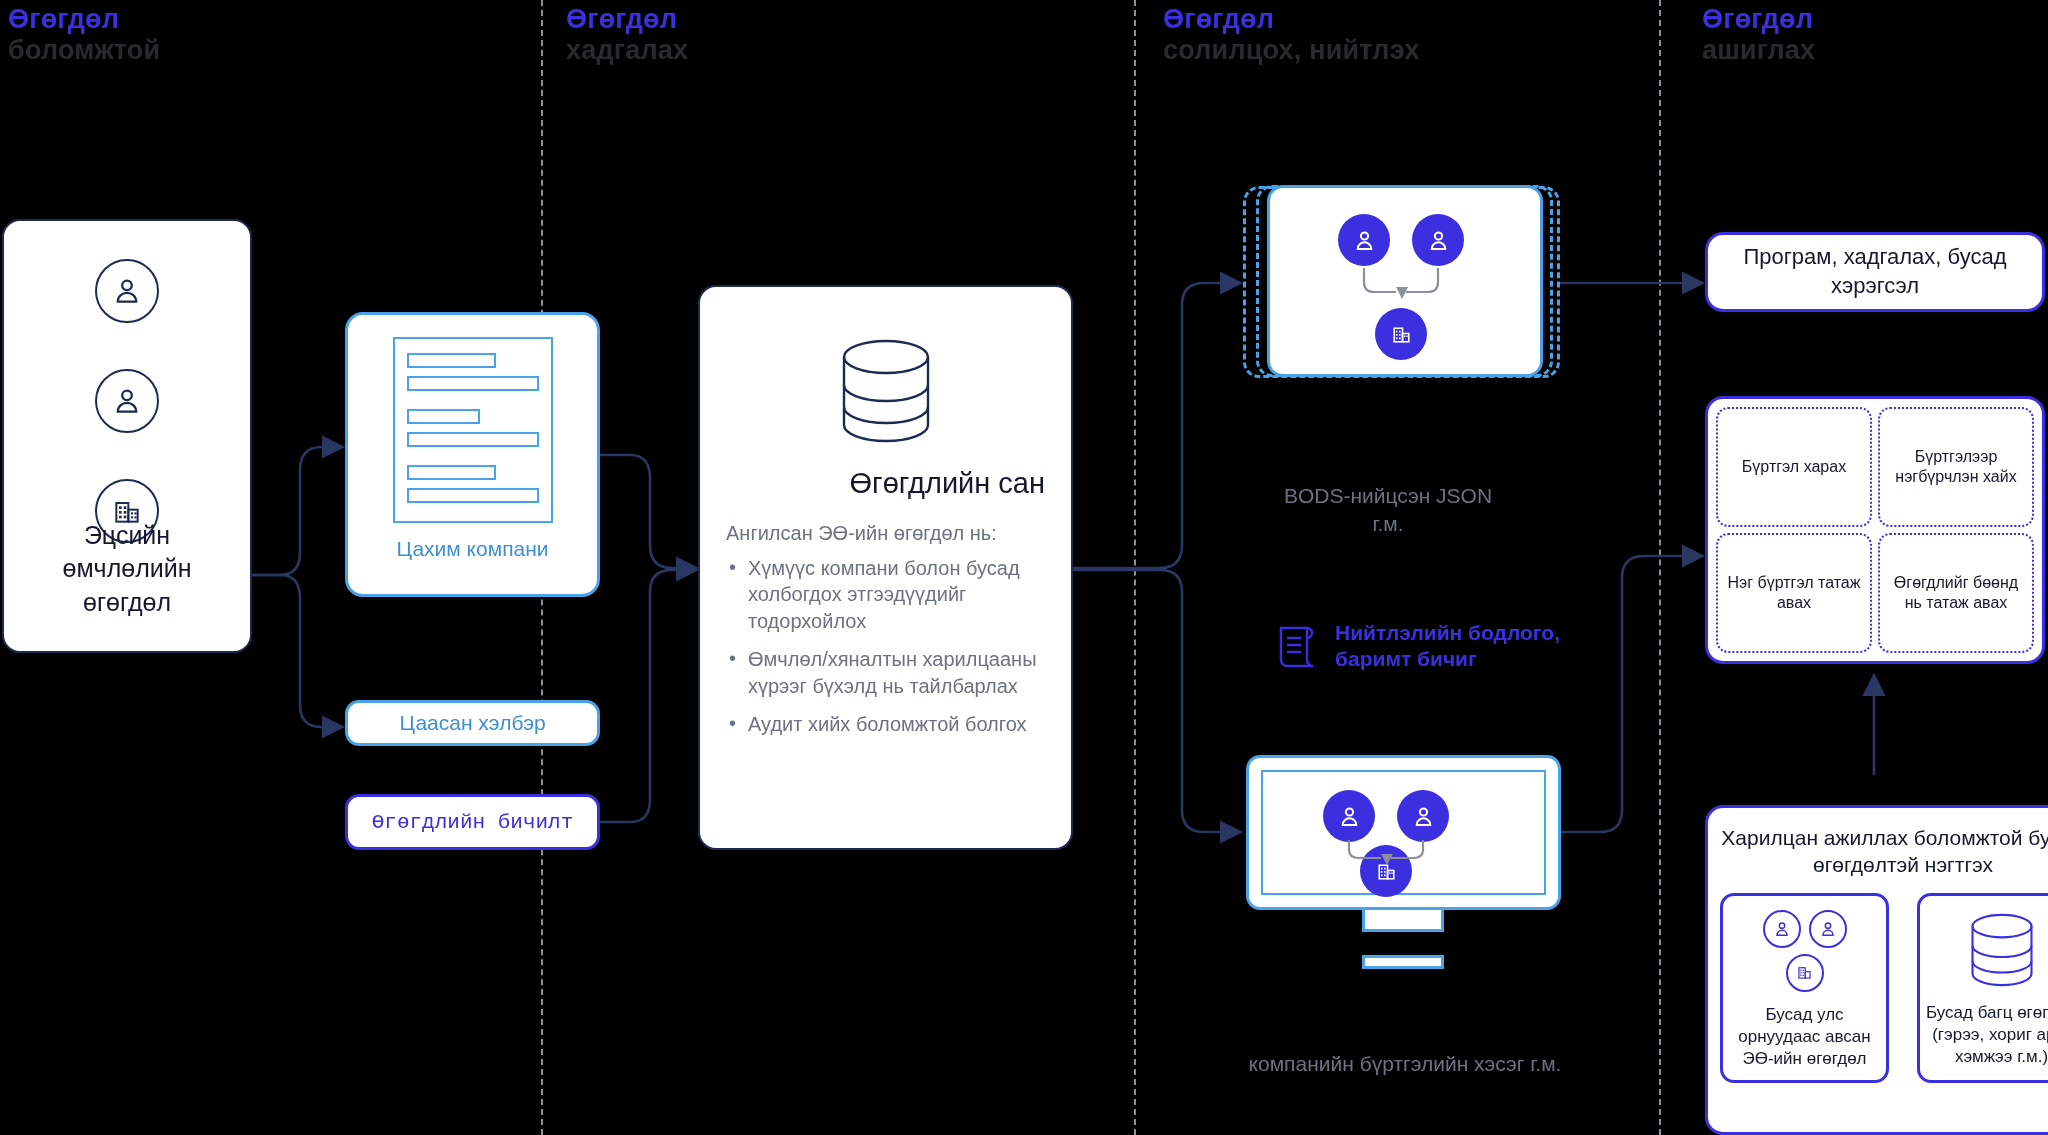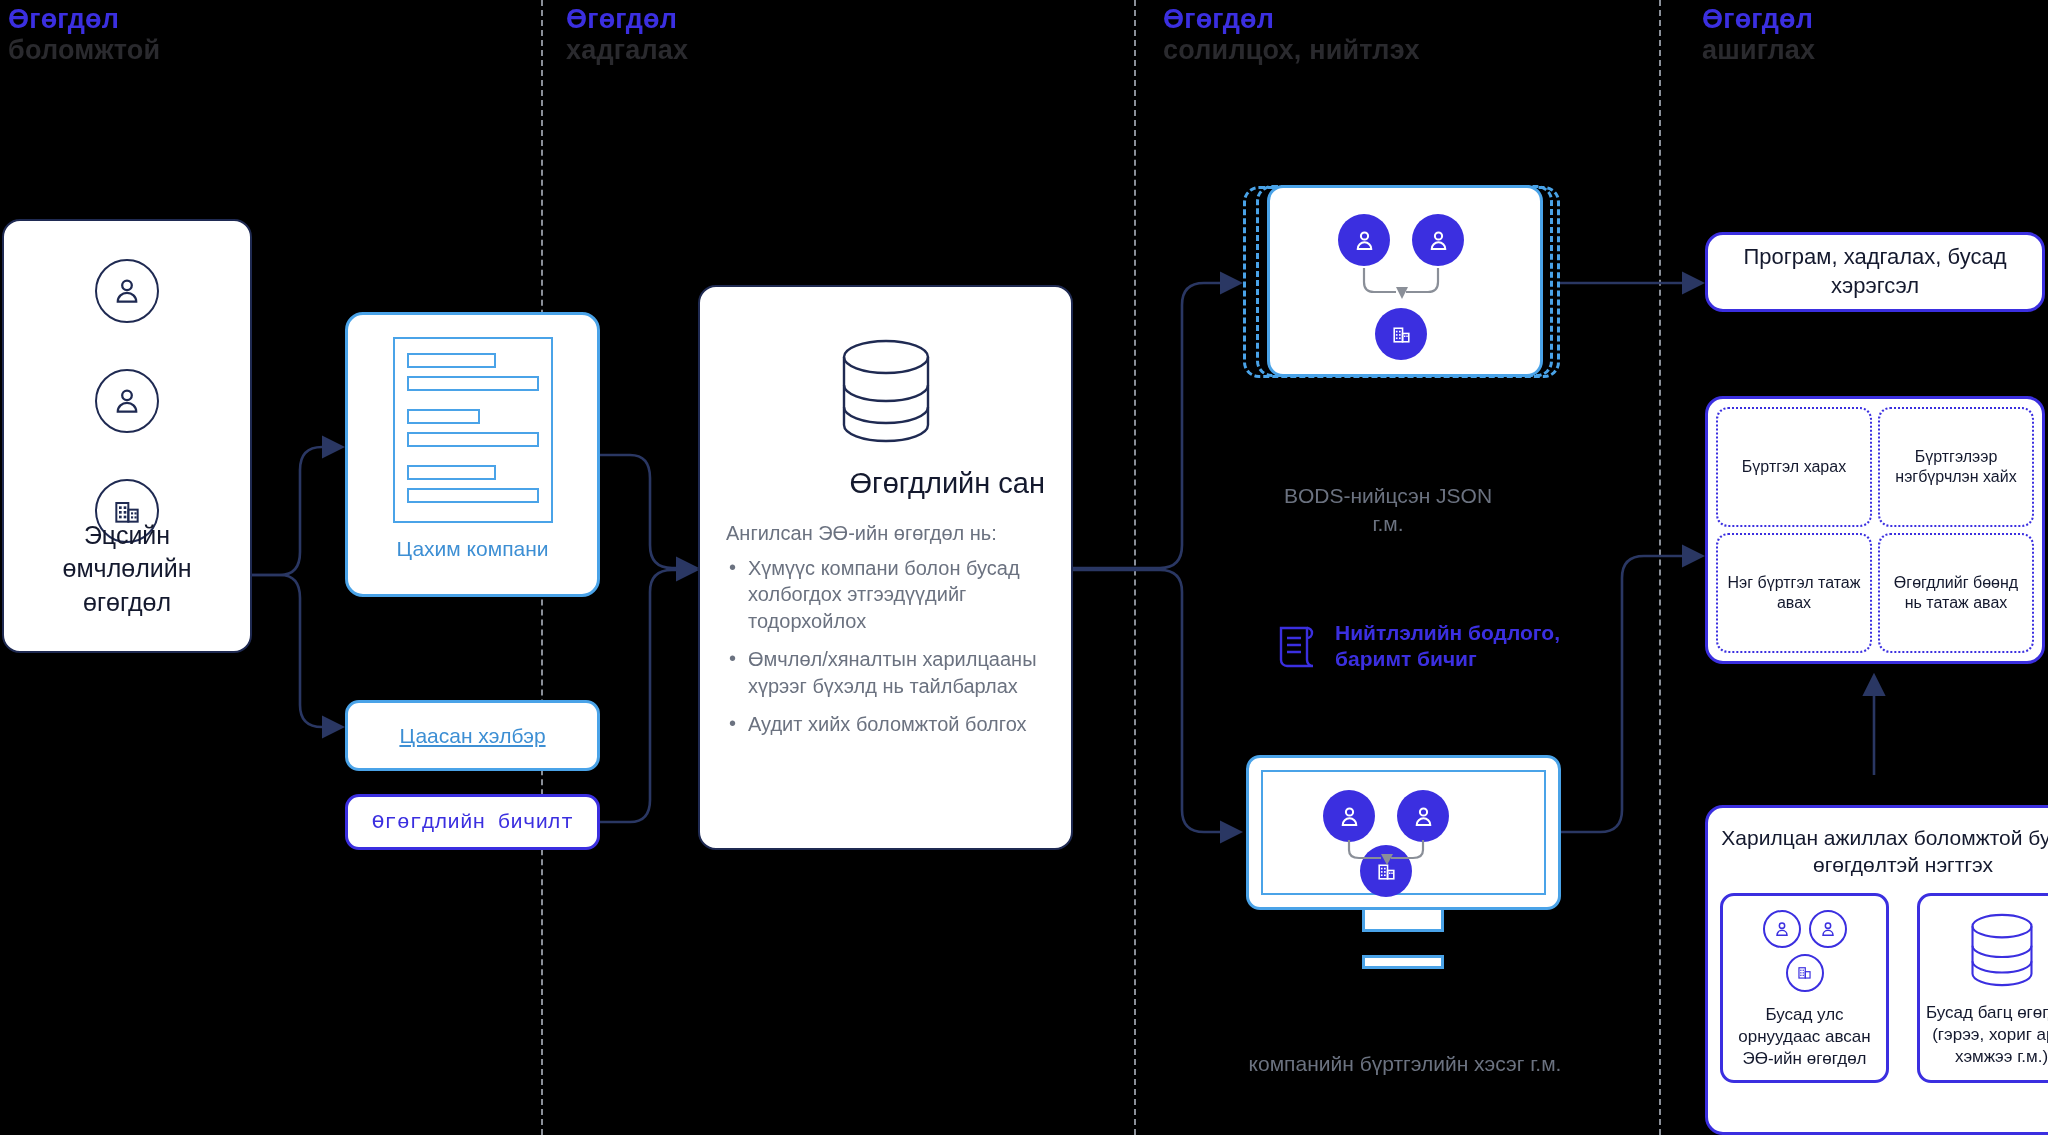--- a/index.html
+++ b/index.html
@@ -66,22 +66,22 @@
   .w-sml  { width: 56%; }
   .gap-s  { margin-top: 10px; }
   #form-card .cap { margin-top: 14px; font-size: 21px; }
 
   
   .mini {
     position: absolute; background: #fff; border-radius: 14px;
     display: flex; align-items: center; justify-content: center;
     font-size: 21px; text-align: center;
   }
-  #paper-card  { left: 345px; top: 700px; width: 255px; height: 71px;
-                 border: 3px solid #4aa3e8; text-decoration: underline; }
+  #paper-card  { left: 345px; top: 700px; width: 255px; height: 46px;
+                 border: 3px solid #4aa3e8; }
   #record-card { left: 345px; top: 794px; width: 255px; height: 56px;
                  border: 3px solid #3b2fe0; }
 
   
   #db-card { left: 698px; top: 285px; width: 375px; height: 565px;
              padding: 32px 26px 0; align-items: stretch; }
   .db-icon { align-self: center; margin: 18px 0 4px; }
   #db-title { text-align: right; font-size: 29px; color: #14192e;
               margin: 18px 0 22px; }
   #db-intro { font-size: 20px; color: #6b7280; margin-bottom: 10px; }

